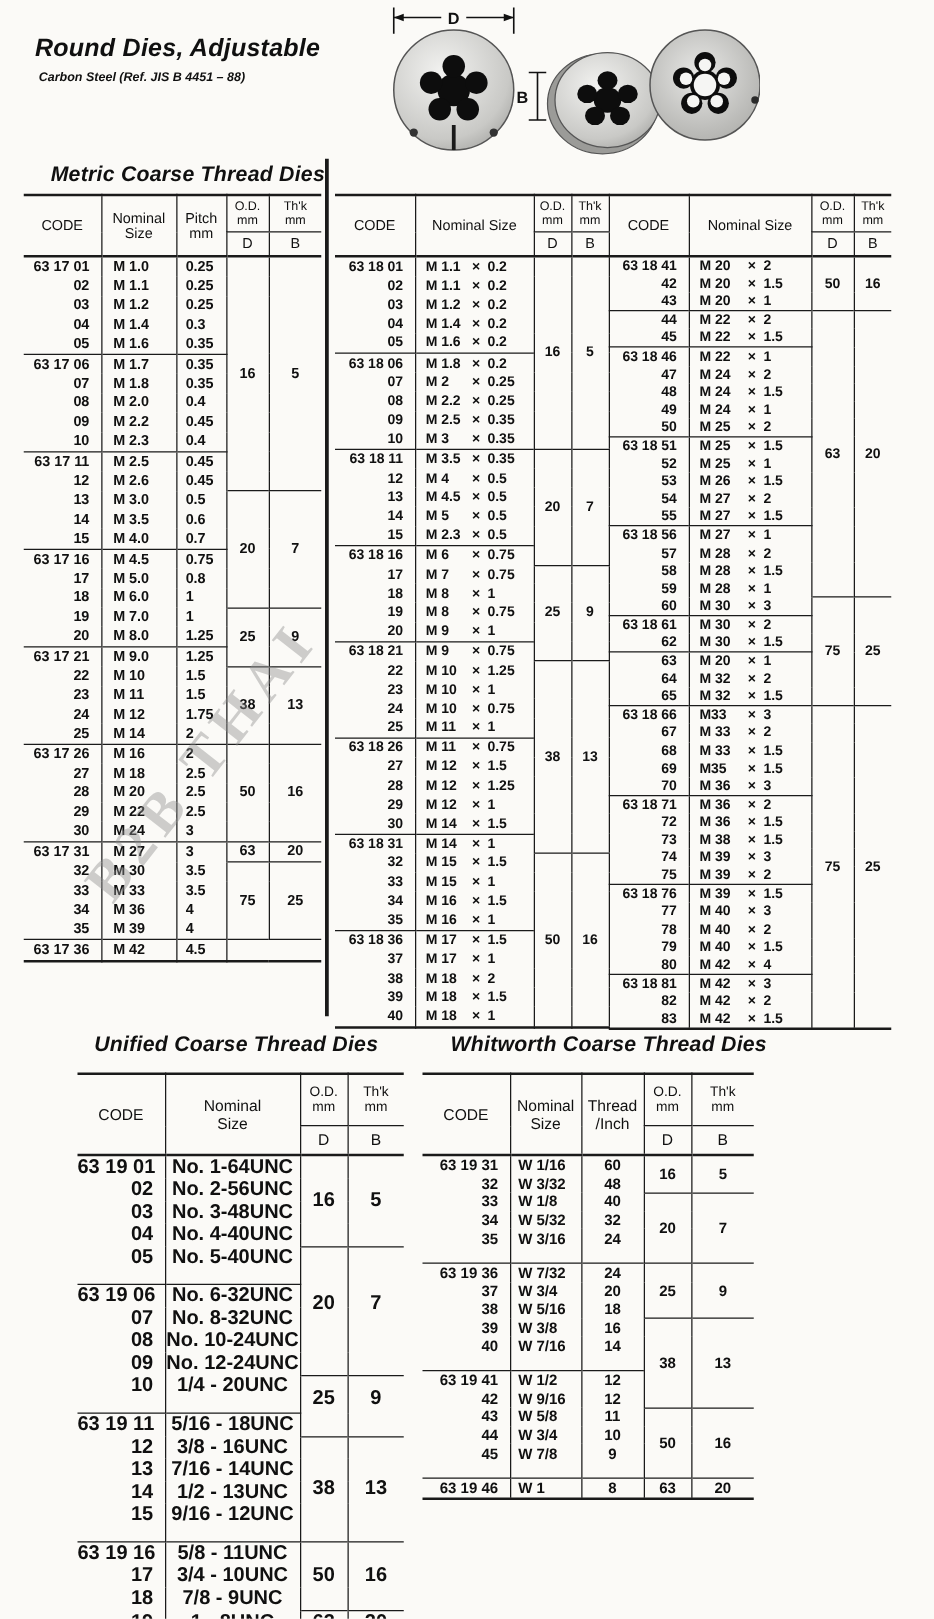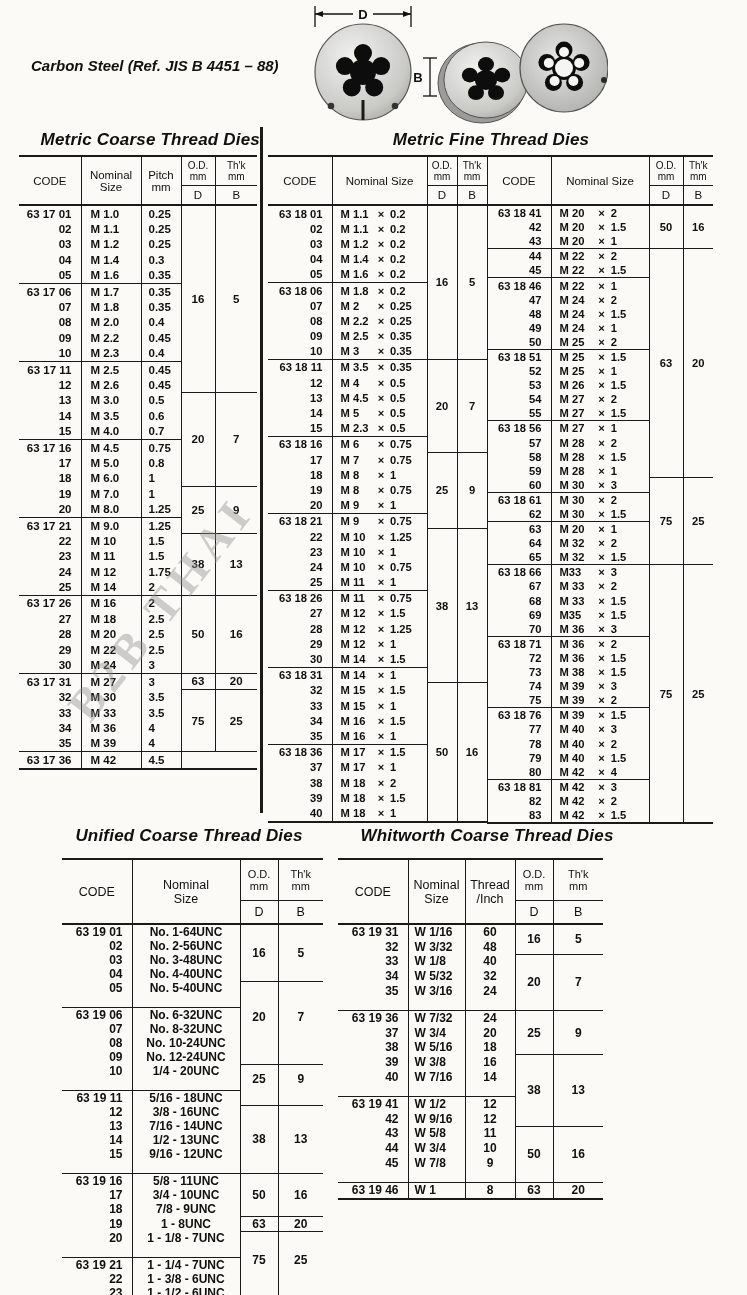--- a/index.html
+++ b/index.html
@@ -13,21 +13,21 @@
   }
   .sheet{position:absolute;inset:0;}
 
   
   .page-title{
     position:absolute;left:28px;top:28px;margin:0;
     font-size:20px;font-weight:bold;font-style:italic;letter-spacing:.2px;
   }
   .page-subtitle{
     position:absolute;left:31px;top:57px;margin:0;
-    font-size:15px;font-weight:bold;font-style:italic;
+    font-size:10px;font-weight:bold;font-style:italic;
   }
   .die-illustration{position:absolute;left:268px;top:2px;}
 
   
   .sec-title{
     position:absolute;margin:0;text-align:center;
     font-size:17px;font-weight:bold;font-style:italic;letter-spacing:.2px;
   }
   .h-coarse{left:14px;top:130px;width:246px;text-align:right;}
   .h-fine{left:268px;top:130px;width:446px;}
@@ -79,21 +79,21 @@
   .t thead .sub{height:18px;}
   .t-uni thead .h-od,.t-whit thead .h-od,
   .t-uni thead .h-thk,.t-whit thead .h-thk{height:40px;font-size:11px;}
   .t-uni thead .sub,.t-whit thead .sub{height:22px;}
   .t-uni thead th,.t-whit thead th{font-size:12.5px;}
 
   
   .t-coarse tbody td{height:15.4px;}
   .t-finel tbody td{height:15.2px;font-size:11.2px;}
   .t-finer tbody td{height:14.1px;font-size:11.2px;}
-  .t-uni tbody td{height:13.4px;font-size:12px;}
+  .t-uni tbody td{height:13.4px;font-size:16px;}
   .t-whit tbody td{height:14.6px;font-size:12px;}
 
   .t td.c-code{text-align:right;padding-right:9px;}
   .t-coarse td.c-nominal{text-align:left;padding-left:9px;}
   .t td.c-pitch{text-align:left;padding-left:7px;}
   .t-uni td.c-nominal{text-align:center;}
   .t-whit td.c-nominal{text-align:left;padding-left:6px;}
   .t td.c-thread{text-align:center;}
   .t td.c-d,.t td.c-b{text-align:center;}
 
@@ -120,20 +120,21 @@
     font-size:46px;letter-spacing:7px;
     color:rgba(140,140,140,.42);
     pointer-events:none;white-space:nowrap;
   }
 </style>
 </head>
 <body>
 
 <div class="sheet">
 
+  <h1 class="page-title">Round Dies, Adjustable</h1>
   <p class="page-subtitle">Carbon Steel  (Ref. JIS B 4451 – 88)</p>
 
   <svg class="die-illustration" width="340" height="122" viewBox="0 0 340 122">
     <defs>
       <radialGradient id="g1" cx="40%" cy="35%" r="80%">
         <stop offset="0%" stop-color="#f2f2f0"></stop>
           <stop offset="70%" stop-color="#c9c9c6"></stop>
           <stop offset="100%" stop-color="#9d9d9a"></stop>
       </radialGradient>
       <radialGradient id="g2" cx="45%" cy="40%" r="80%">
@@ -198,21 +199,20 @@
       <circle cx="0" cy="-16" r="5" fill="#f5f5f3"></circle>
       <circle cx="-15.2" cy="-5" r="5" fill="#f5f5f3"></circle>
       <circle cx="-9.4" cy="13" r="5" fill="#f5f5f3"></circle>
       <circle cx="9.4" cy="13" r="5" fill="#f5f5f3"></circle>
       <circle cx="15.2" cy="-5" r="5" fill="#f5f5f3"></circle>
       <circle cx="40" cy="12" r="3" fill="#2a2a2a"></circle>
     </g>
   </svg>
 
   <h2 class="sec-title h-coarse">Metric Coarse Thread Dies</h2>
-  <h2 class="sec-title h-fine">Metric Fine Thread Dies</h2>
 
   <div class="vdivider"></div>
 
   <div class="tbl pos-coarse">
       <table class="t t-coarse">
         <colgroup>
           <col class="code">
           <col class="nominal">
           <col class="pitch">
           <col class="d">

